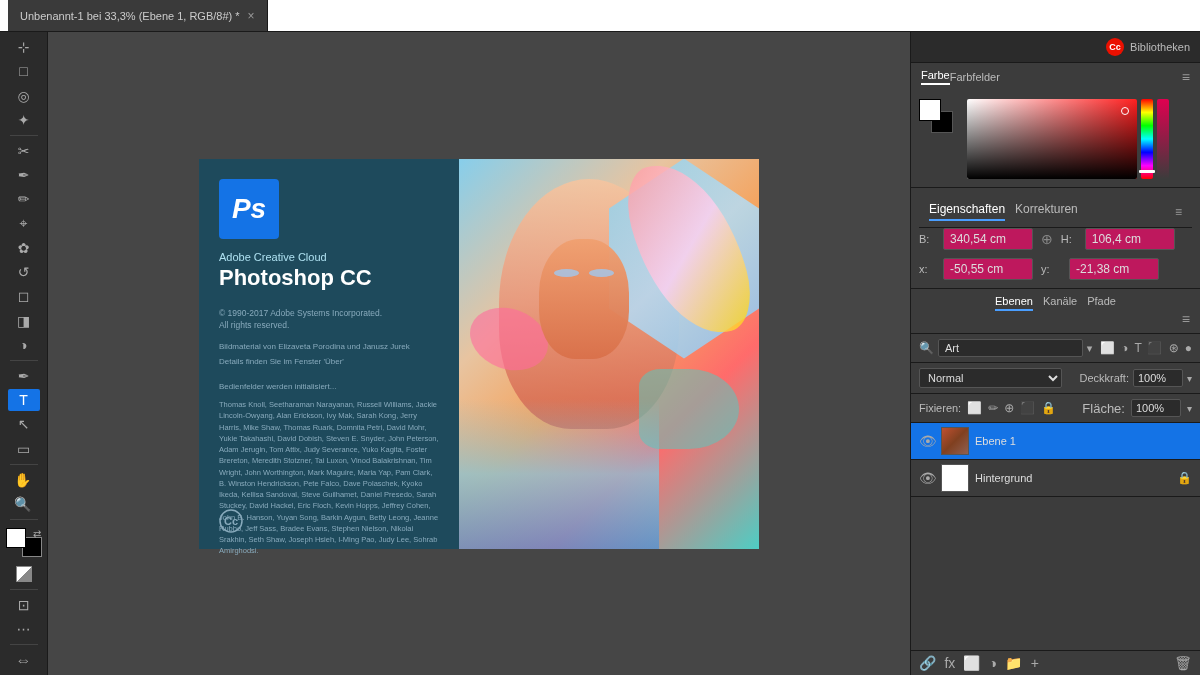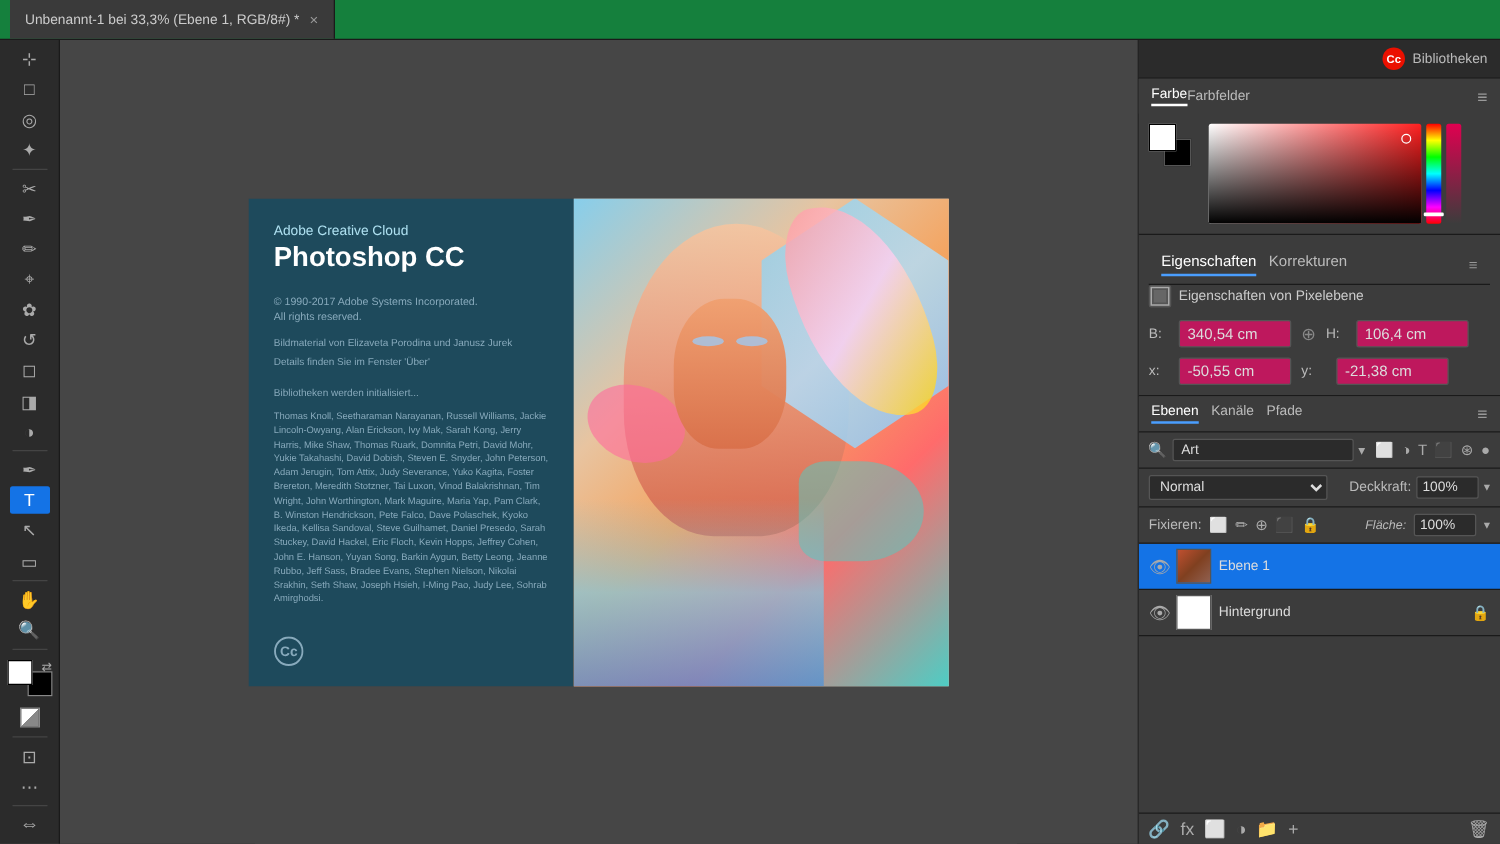--- a/index.html
+++ b/index.html
@@ -1,19 +1,19 @@
 <!DOCTYPE html>
 <html><head>
   <meta charset="utf-8">
   <style>
     * { margin: 0; padding: 0; box-sizing: border-box; }
     body { width: 1200px; height: 675px; overflow: hidden; background: #3a3a3a; font-family: 'Segoe UI', Arial, sans-serif; font-size: 11px; color: #ccc; }
 
     
-    #top-bar { height: 32px; background: #15803d; display: flex; align-items: center; padding: 0 8px; border-bottom: 1px solid #1a1a1a; }
+    #top-bar { height: 32px; background: #ffffff; display: flex; align-items: center; padding: 0 8px; border-bottom: 1px solid #1a1a1a; }
     #tab { background: #3a3a3a; padding: 0 12px; height: 100%; display: flex; align-items: center; gap: 8px; font-size: 11px; color: #ccc; border-right: 1px solid #1a1a1a; }
     #tab .close-btn { color: #999; cursor: pointer; font-size: 12px; }
 
     
     #main { display: flex; height: calc(675px - 32px); }
 
     
     #left-toolbar { width: 48px; background: #2b2b2b; display: flex; flex-direction: column; align-items: center; padding: 4px 0; gap: 2px; border-right: 1px solid #1a1a1a; }
     .tool-btn { width: 32px; height: 28px; display: flex; align-items: center; justify-content: center; color: #aaa; cursor: pointer; border-radius: 2px; font-size: 14px; }
     .tool-btn.active { background: #1473e6; color: #fff; }
@@ -70,37 +70,37 @@
     #prop-icon { width: 18px; height: 18px; background: #555; border-radius: 2px; display: flex; align-items: center; justify-content: center; color: #aaa; font-size: 10px; }
     #prop-title-text { color: #ccc; font-size: 11px; }
     #prop-fields { display: flex; flex-direction: column; gap: 8px; }
     .prop-field-row { display: flex; align-items: center; gap: 8px; }
     .prop-label { color: #bbb; font-size: 11px; width: 16px; }
     .prop-input { background: #be185d; border: 1px solid #555; color: #ddd; font-size: 12px; padding: 3px 6px; border-radius: 2px; width: 90px; }
     .prop-link-icon { color: #888; font-size: 14px; cursor: pointer; }
 
     
     #layers-panel { flex: 1; background: #3c3c3c; display: flex; flex-direction: column; overflow: hidden; }
-    #layers-header { display: flex; align-items: center; padding: 6px 10px; border-bottom: 1px solid #1a1a1a; }
+    #layers-header { display: flex; align-items: center; padding: 6px 10px; border-bottom: 1px solid #1a1a1a; flex-direction: column; }
     #layers-tabs { display: flex; gap: 10px; }
     .layer-tab { color: #bbb; font-size: 11px; cursor: pointer; padding-bottom: 2px; }
     .layer-tab.active { color: #fff; border-bottom: 2px solid #4a9eff; }
     #layers-menu { margin-left: auto; color: #999; font-size: 14px; cursor: pointer; }
     #layers-search-bar { display: flex; align-items: center; padding: 5px 8px; gap: 4px; border-bottom: 1px solid #1a1a1a; }
     #search-icon-layers { color: #aaa; font-size: 12px; }
     #layers-search-input { background: #2b2b2b; border: 1px solid #555; color: #ddd; font-size: 11px; padding: 2px 6px; border-radius: 2px; flex: 1; }
     #layers-blend-row { display: flex; align-items: center; gap: 17px; padding: 5px 8px; border-bottom: 1px solid #1a1a1a; }
     #blend-mode-select { background: #2b2b2b; border: 1px solid #555; color: #ddd; font-size: 11px; padding: 2px 4px; border-radius: 2px; flex: 1; }
     #opacity-row { display: flex; align-items: center; gap: 4px; }
     #opacity-label { color: #bbb; font-size: 11px; }
     #opacity-input { background: #2b2b2b; border: 1px solid #555; color: #ddd; font-size: 11px; padding: 2px 4px; border-radius: 2px; width: 50px; }
     #layers-lock-row { display: flex; align-items: center; gap: 6px; padding: 5px 8px; border-bottom: 1px solid #1a1a1a; }
     #fix-label { color: #bbb; font-size: 11px; }
     .lock-icon { color: #aaa; font-size: 12px; cursor: pointer; }
-    #flaeche-label { color: #bbb; font-size: 10px; margin-left: auto; font-style: italic; }
+    #flaeche-label { color: #bbb; font-size: 13px; margin-left: auto; }
     #flaeche-input { background: #2b2b2b; border: 1px solid #555; color: #ddd; font-size: 11px; padding: 2px 4px; border-radius: 2px; width: 50px; }
     #layers-list { flex: 1; overflow-y: auto; }
     .layer-item { display: flex; align-items: center; padding: 4px 8px; gap: 6px; cursor: pointer; border-bottom: 1px solid #1a1a1a; }
     .layer-item.active { background: #1473e6; }
     .layer-eye { color: #aaa; font-size: 14px; cursor: pointer; width: 16px; }
     .layer-thumb { width: 28px; height: 28px; border: 1px solid #555; }
     .layer-name { color: #ddd; font-size: 11px; }
     .layer-lock-icon { margin-left: auto; color: #888; font-size: 12px; }
     #layer1-thumb { background: #6b3a2a; }
     #layer2-thumb { background: #fff; }
@@ -166,28 +166,31 @@
     <div class="tool-btn" title="More Tools">⋯</div>
     <div class="tool-separator"></div>
     <div class="tool-btn" style="font-size:16px;">⇔</div>
   </div>
 
   <div id="canvas-area">
     <div id="canvas-wrapper">
       <div id="splash-screen">
 
         <div id="splash-left">
+          <div id="ps-logo-box">
+            <span id="ps-logo-text">Ps</span>
+          </div>
           <div id="splash-app-name">Adobe Creative Cloud</div>
           <div id="splash-product-name">Photoshop CC</div>
           <div id="splash-copyright">
             © 1990-2017 Adobe Systems Incorporated.<br>All rights reserved.
           </div>
           <div style="color:#88aabc;font-size:8px;margin-bottom:6px;">Bildmaterial von Elizaveta Porodina und Janusz Jurek</div>
           <div style="color:#88aabc;font-size:8px;margin-bottom:16px;">Details finden Sie im Fenster 'Über'</div>
-          <div style="color:#88aabc;font-size:8px;margin-bottom:8px;">Bibliotheken werden initialisiert...</div>
+          <div style="color:#88aabc;font-size:8px;margin-bottom:8px;">Bedienfelder werden initialisiert...</div>
           <div id="splash-credits">Thomas Knoll, Seetharaman Narayanan, Russell Williams, Jackie Lincoln-Owyang, Alan Erickson, Ivy Mak, Sarah Kong, Jerry Harris, Mike Shaw, Thomas Ruark, Domnita Petri, David Mohr, Yukie Takahashi, David Dobish, Steven E. Snyder, John Peterson, Adam Jerugin, Tom Attix, Judy Severance, Yuko Kagita, Foster Brereton, Meredith Stotzner, Tai Luxon, Vinod Balakrishnan, Tim Wright, John Worthington, Mark Maguire, Maria Yap, Pam Clark, B. Winston Hendrickson, Pete Falco, Dave Polaschek, Kyoko Ikeda, Kellisa Sandoval, Steve Guilhamet, Daniel Presedo, Sarah Stuckey, David Hackel, Eric Floch, Kevin Hopps, Jeffrey Cohen, John E. Hanson, Yuyan Song, Barkin Aygun, Betty Leong, Jeanne Rubbo, Jeff Sass, Bradee Evans, Stephen Nielson, Nikolai Srakhin, Seth Shaw, Joseph Hsieh, I-Ming Pao, Judy Lee, Sohrab Amirghodsi.</div>
           <div id="adobe-icon-bottom">
             <svg viewBox="0 0 24 24" width="24" height="24">
                 <circle cx="12" cy="12" r="11" fill="none" stroke="#88aabc" stroke-width="1.5"></circle>
                 <text x="12" y="16" text-anchor="middle" fill="#88aabc" font-size="11" font-weight="bold">Cc</text>
               </svg>
           </div>
         </div>
 
         <div id="splash-right">
@@ -243,29 +246,20 @@
       </div>
     </div>
 
     <div id="properties-panel">
       <div id="prop-panel-header">
         <div id="properties-tabs" style="display:flex;gap:10px;flex:1;border-bottom:none;margin-bottom:0;padding-bottom:0;">
           <span class="prop-tab active">Eigenschaften</span>
           <span class="prop-tab">Korrekturen</span>
         </div>
         <span id="prop-menu-icon">≡</span>
-      </div>
-      <div id="prop-row-title">
-        <div id="prop-icon">
-          <svg width="16" height="16" viewBox="0 0 16 16">
-              <rect x="1" y="1" width="14" height="14" fill="none" stroke="#aaa" stroke-width="1.2"></rect>
-              <rect x="3" y="3" width="10" height="10" fill="#666"></rect>
-            </svg>
-        </div>
-        <span id="prop-title-text">Eigenschaften von Pixelebene</span>
       </div>
       <div id="prop-fields">
         <div class="prop-field-row">
           <span class="prop-label">B:</span>
           <input class="prop-input" readonly="" value="340,54 cm" style="">
           <span class="prop-link-icon">⊕</span>
           <span class="prop-label">H:</span>
           <input class="prop-input" readonly="" value="106,4 cm" style="">
         </div>
         <div class="prop-field-row">

